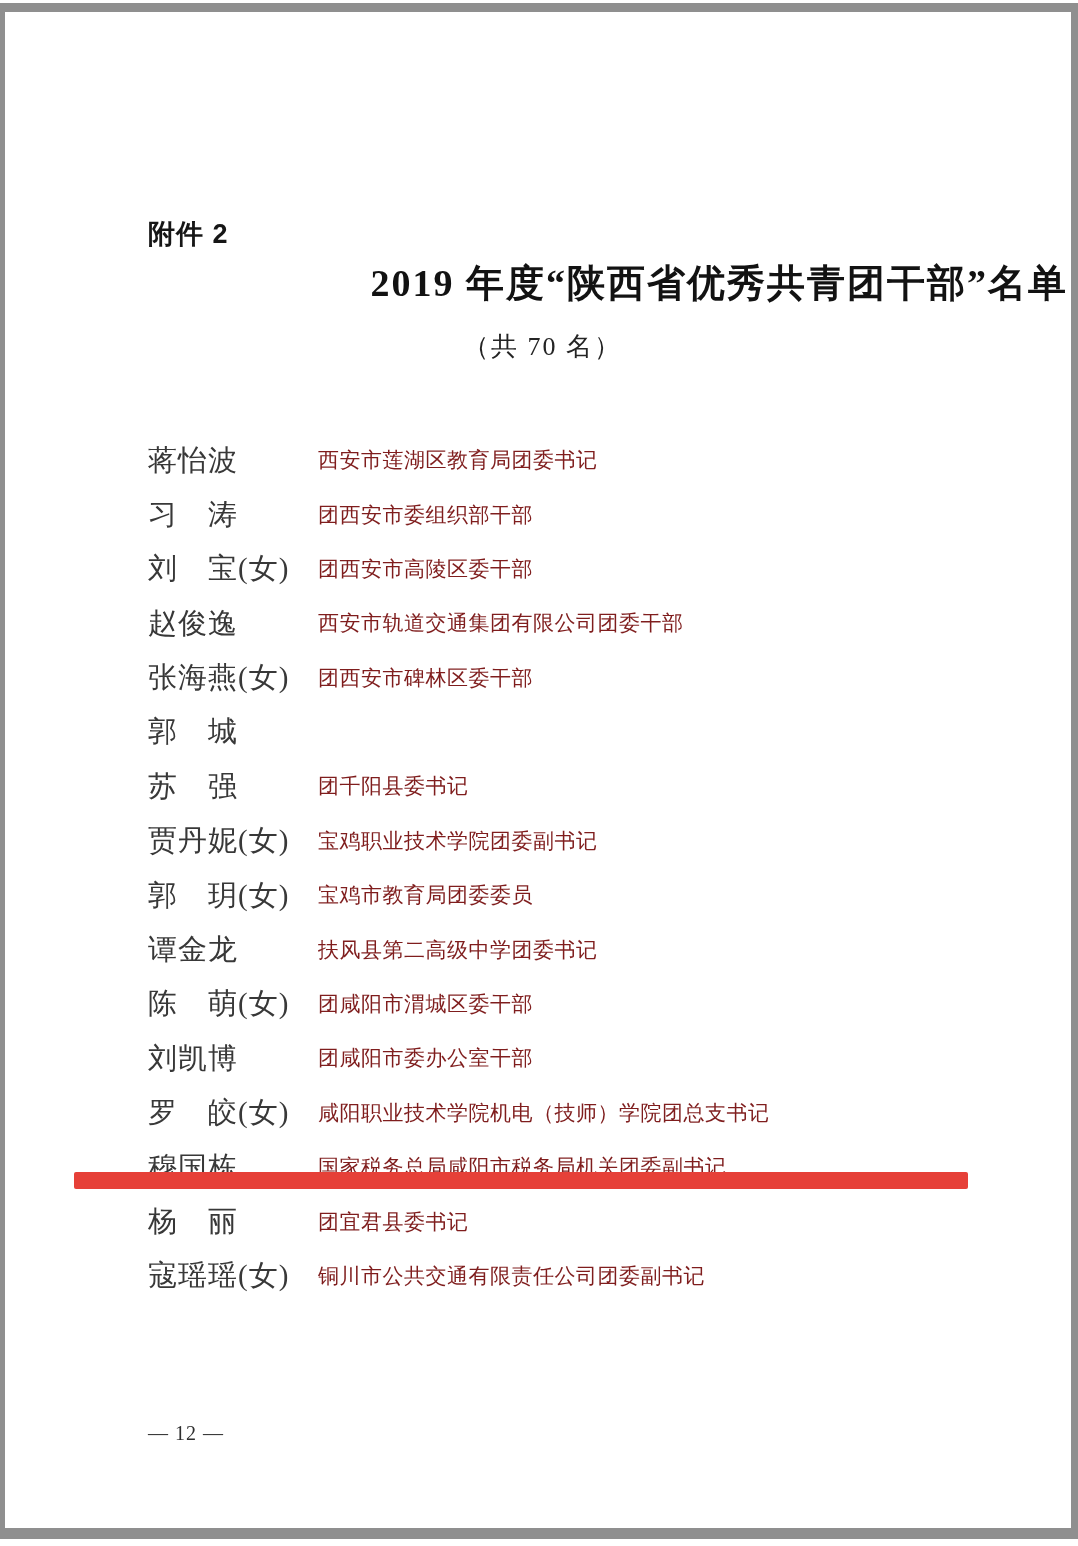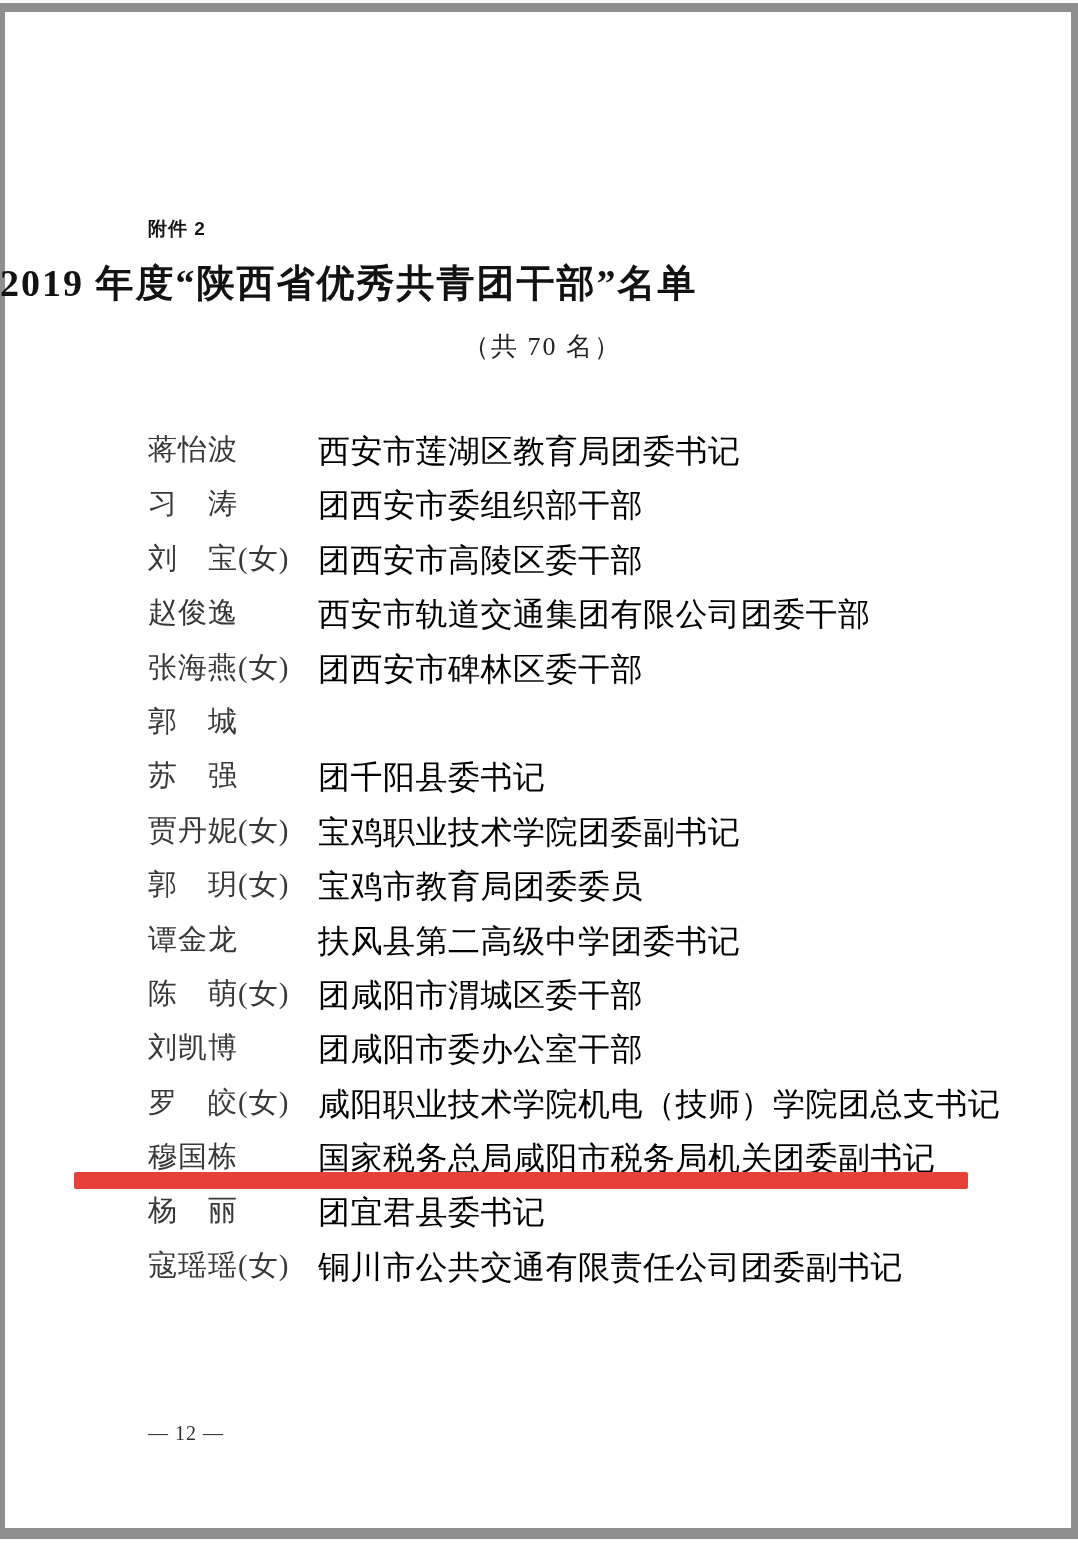--- a/index.html
+++ b/index.html
@@ -23,30 +23,30 @@
   .edge-bottom { left: 0;      top: 1528px;  width: 1078px; height: 11px; }
 
   .page { position: absolute; left: 0; top: 0; width: 1078px; height: 1546px; }
 
   .attachment-label {
     position: absolute;
     left: 148px;
     top: 216px;
     font-family: "Liberation Sans", "DejaVu Sans", sans-serif;
     font-weight: bold;
-    font-size: 19px;
+    font-size: 27px;
     color: #161616;
     letter-spacing: 1px;
   }
   .doc-title {
     position: absolute;
     left: 0;
     right: 10px;
     top: 258px;
-    text-align: left;
+    text-align: right;
     font-size: 38px;
     font-weight: bold;
     color: #121212;
     letter-spacing: 2px;
     white-space: nowrap;
   }
   .doc-subtitle {
     position: absolute;
     left: 7px;
     right: 0;
@@ -58,37 +58,37 @@
   }
 
   .honor-list {
     position: absolute;
     left: 148px;
     top: 433px;
     width: 860px;
   }
   .row {
     display: flex;
-    align-items: flex-start;
+    align-items: center;
     height: 54.4px;
     line-height: 1.15;
   }
   .row .name {
     flex: none;
     width: 170px;
     font-size: 29px;
     letter-spacing: 1px;
     color: #383838;
     white-space: pre;
   }
   .row .position {
     flex: 1;
-    font-size: 32px;
+    font-size: 21px;
     letter-spacing: 0.5px;
-    color: #000000;
+    color: #7f1d1d;
     white-space: nowrap;
   }
 
   .highlight-underline {
     position: absolute;
     left: 74px;
     top: 1172px;
     width: 894px;
     height: 17px;
     background: #e64038;

